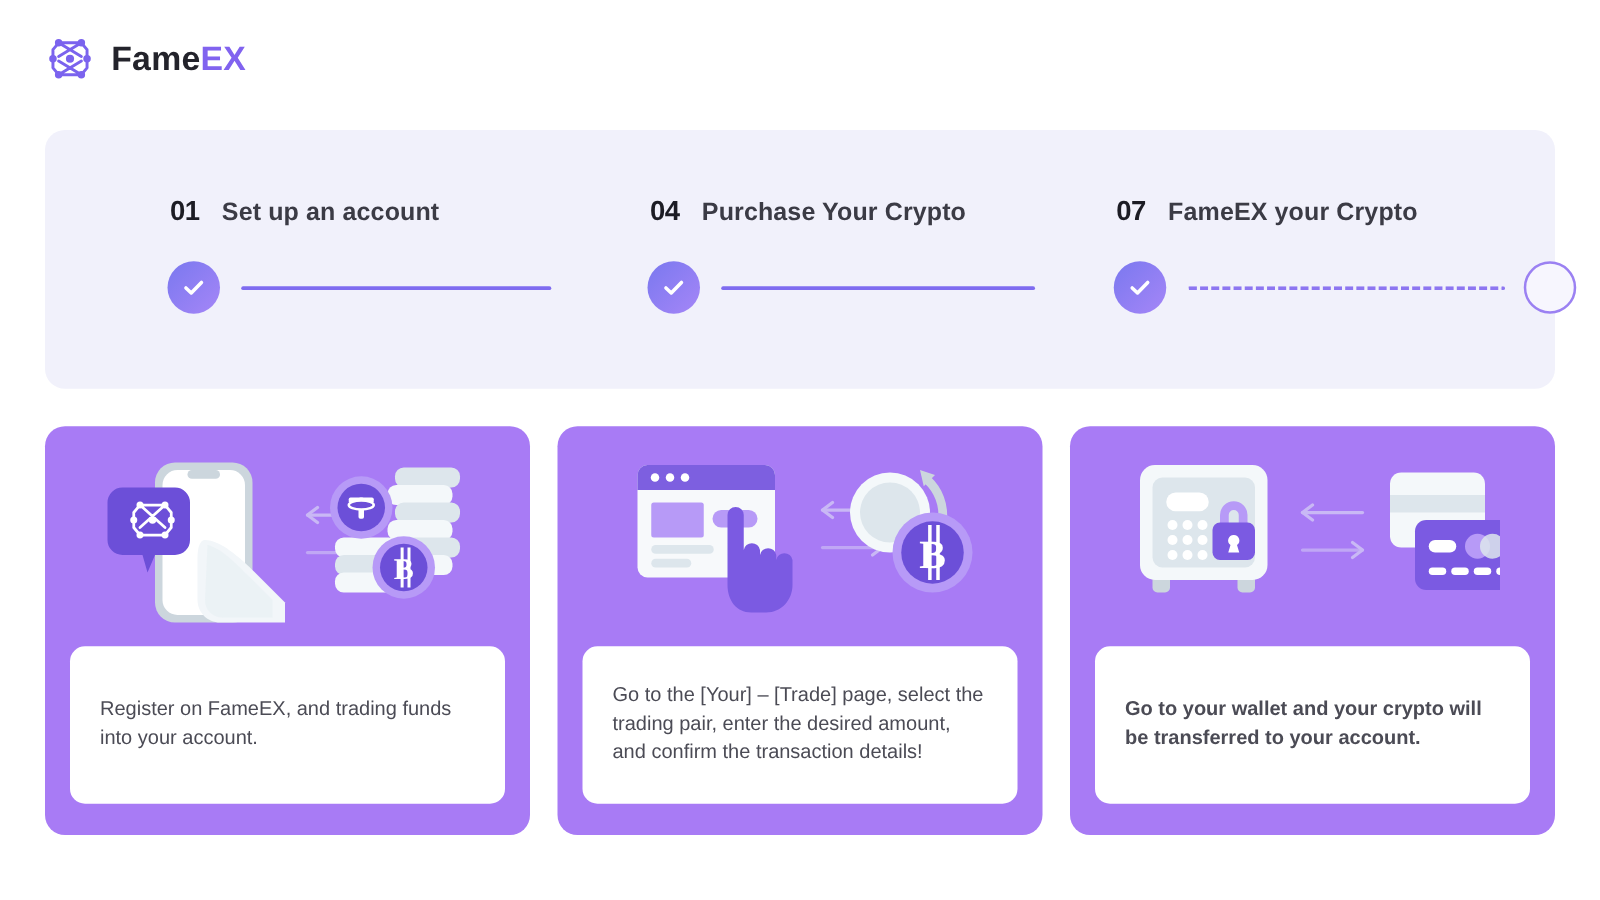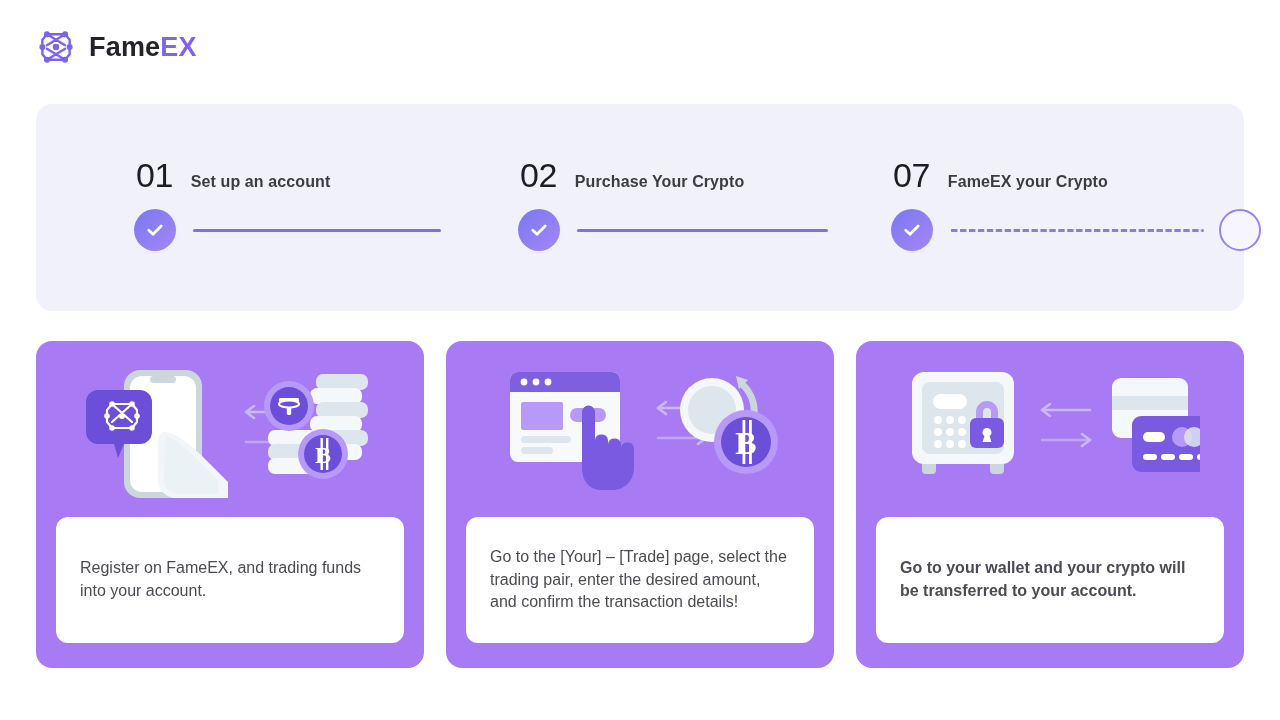--- a/index.html
+++ b/index.html
@@ -23,22 +23,22 @@
     position: absolute; left: 36px; top: 104px;
     width: 1208px; height: 207px;
     background: #f1f1fb; border-radius: 16px;
   }
   .step { position: absolute; top: 0; height: 100%; }
   .step-1 { left: 64px; }
   .step-2 { left: 448px; }
   .step-3 { left: 821px; }
 
   .step-head { position: absolute; top: 52px; left: 36px; display: flex; align-items: baseline; white-space: nowrap; }
-  .step-num { font-size: 34px; font-weight: 400; color: #1c1c24; letter-spacing: -0.5px; }
-  .step-title { font-size: 16px; font-weight: 700; color: #3b3b45; margin-left: 18px; letter-spacing: 0.1px; }
+  .step-num { font-size: 22px; font-weight: 700; color: #1c1c24; letter-spacing: -0.5px; }
+  .step-title { font-size: 20px; font-weight: 700; color: #3b3b45; margin-left: 18px; letter-spacing: 0.1px; }
 
   .step-row { position: absolute; top: 105px; left: 34px; display: flex; align-items: center; }
   .check-dot {
     width: 42px; height: 42px; border-radius: 50%; flex: none;
     background: linear-gradient(135deg, #7a78ef 0%, #a586f7 100%);
     display: flex; align-items: center; justify-content: center;
   }
   .check-dot svg { width: 20px; height: 20px; }
   .connector { height: 3px; border-radius: 2px; margin-left: 17px; }
   .connector.solid { background: #7f6cf0; }
@@ -112,21 +112,21 @@
           <svg viewBox="0 0 24 24" aria-hidden="true">
             <path d="M4.5 12.4 L9.6 17.2 L19.4 7.2" fill="none" stroke="#ffffff" stroke-width="3.4" stroke-linecap="round" stroke-linejoin="round"></path>
           </svg>
         </span>
         <span class="connector solid c-1"></span>
       </div>
     </div>
 
     <div class="step step-2">
       <div class="step-head">
-        <span class="step-num">02</span>
+        <span class="step-num">04</span>
         <span class="step-title">Purchase Your Crypto</span>
       </div>
       <div class="step-row">
         <span class="check-dot">
           <svg viewBox="0 0 24 24" aria-hidden="true">
             <path d="M4.5 12.4 L9.6 17.2 L19.4 7.2" fill="none" stroke="#ffffff" stroke-width="3.4" stroke-linecap="round" stroke-linejoin="round"></path>
           </svg>
         </span>
         <span class="connector solid c-2"></span>
       </div>

